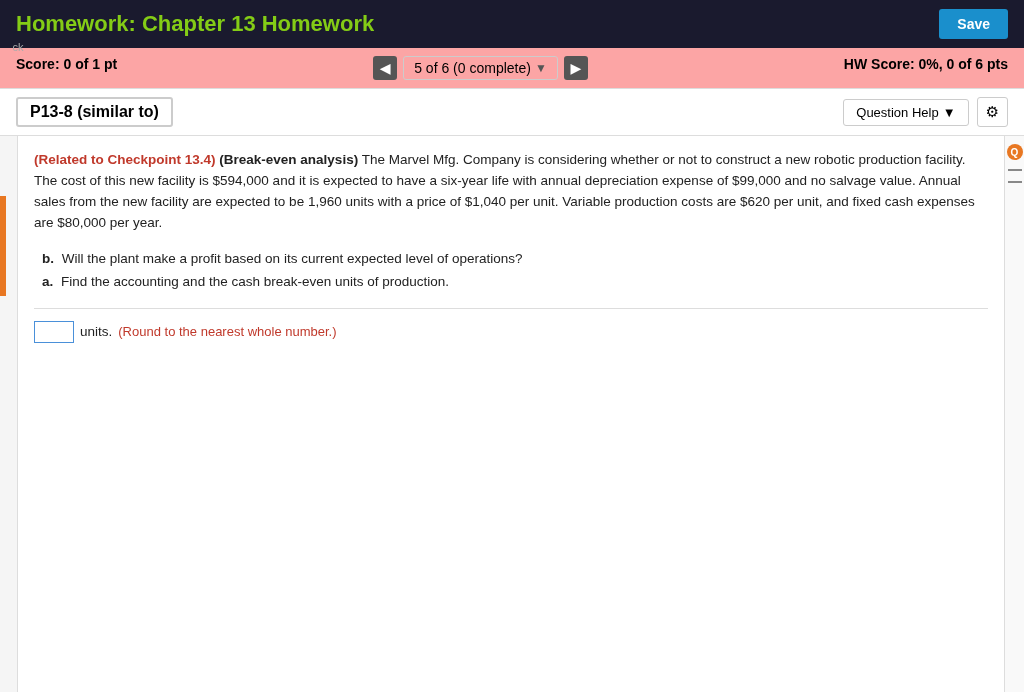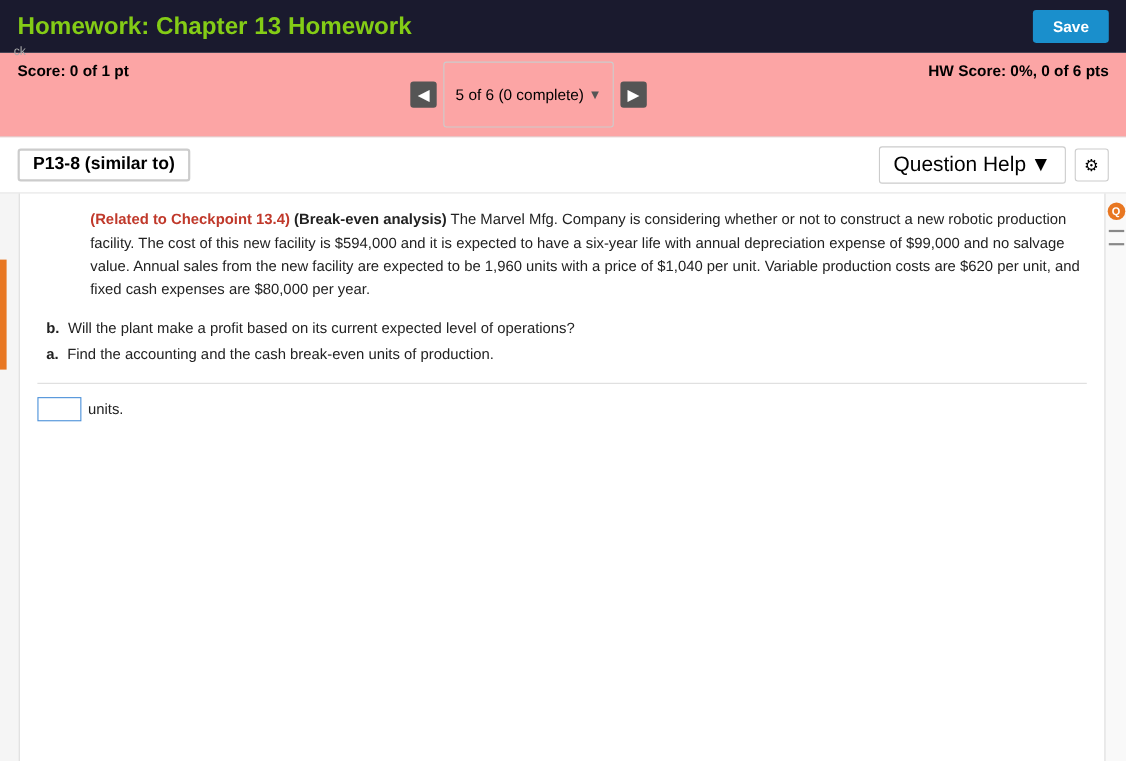--- a/index.html
+++ b/index.html
@@ -63,21 +63,21 @@
       height: 24px;
       border-radius: 3px;
       cursor: pointer;
       font-size: 14px;
       display: flex; align-items: center; justify-content: center;
     }
     .nav-page {
       display: flex; align-items: center; gap: 4px;
       font-size: 14px;
       border: 1px solid #ccc;
-      padding: 21px 10px;
+      padding: 3px 10px;
       border-radius: 3px;
     }
     .nav-dropdown { color: #555; font-size: 12px; }
     .score-right { font-size: 14px; font-weight: bold; }
 
     
     .question-header {
       display: flex;
       align-items: center;
       justify-content: space-between;
@@ -92,21 +92,21 @@
       padding: 4px 12px;
       border-radius: 3px;
     }
     .question-help-area { display: flex; align-items: center; gap: 8px; }
     .question-help-btn {
       border: 1px solid #ccc;
       background: #fff;
       padding: 5px 12px;
       border-radius: 3px;
       cursor: pointer;
-      font-size: 19px;
+      font-size: 13px;
       display: flex; align-items: center; gap: 4px;
     }
     .gear-btn {
       border: 1px solid #ccc;
       background: #fff;
       padding: 5px 8px;
       border-radius: 3px;
       cursor: pointer;
       font-size: 15px;
     }
@@ -139,21 +139,20 @@
       padding: 14px 16px;
       background: #fff;
     }
 
     
     .problem-intro {
       font-size: 13.5px;
       line-height: 1.55;
       margin-bottom: 14px;
       color: #222;
-      margin-left: 48px;
     }
     .related-label {
       color: #c0392b;
       font-weight: bold;
     }
     .break-even-label {
       font-weight: bold;
     }
 
     .sub-questions {
@@ -277,20 +276,21 @@
         <span class="sub-letter">a.</span>
         <span>Find the accounting and the cash break-even units of production.</span>
       </div>
     </div>
 
     <hr style="border:none; border-top:1px solid #ddd; margin-bottom:12px;">
 
     <div class="answer-row">
       <input type="text" class="answer-box" style="">
       <span>units.</span>
+      <span class="round-note">(Round to the nearest whole number.)</span>
     </div>
 
   </div>
 
   <div class="right-sidebar">
     <div class="sidebar-icon-q">Q</div>
     <div class="sidebar-icon-lines"></div>
     <div class="sidebar-icon-lines"></div>
   </div>
 </div>

